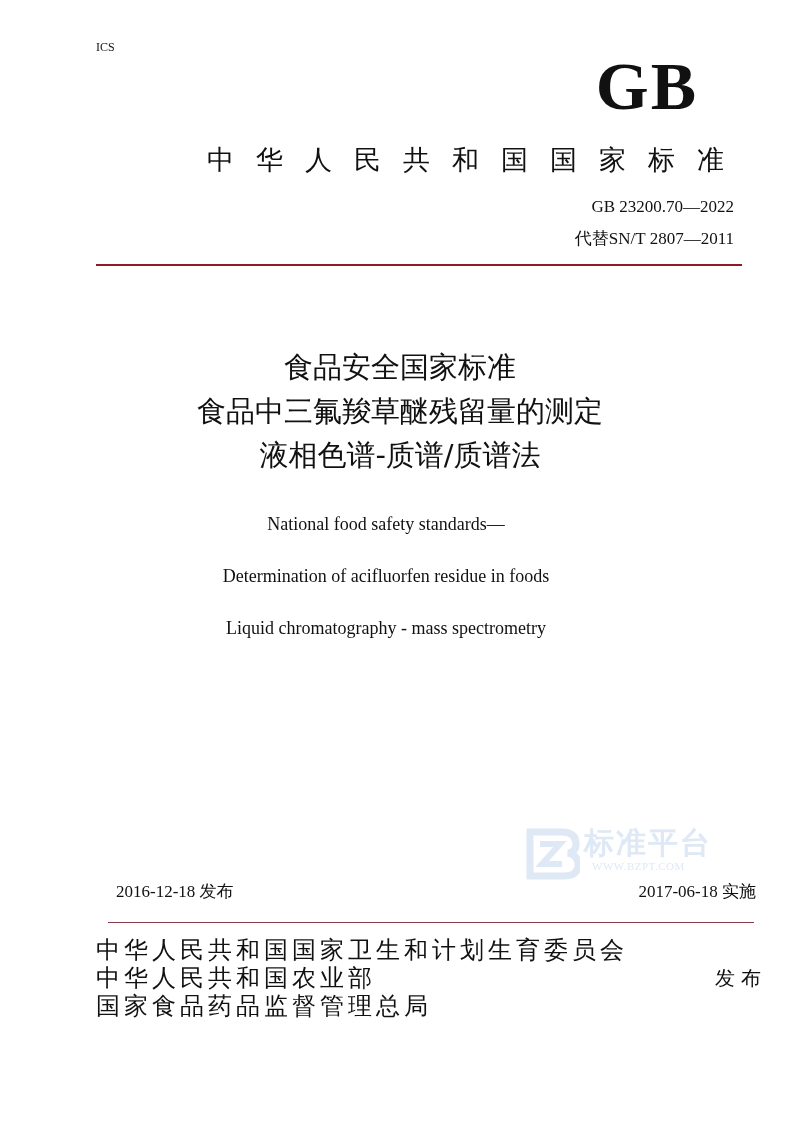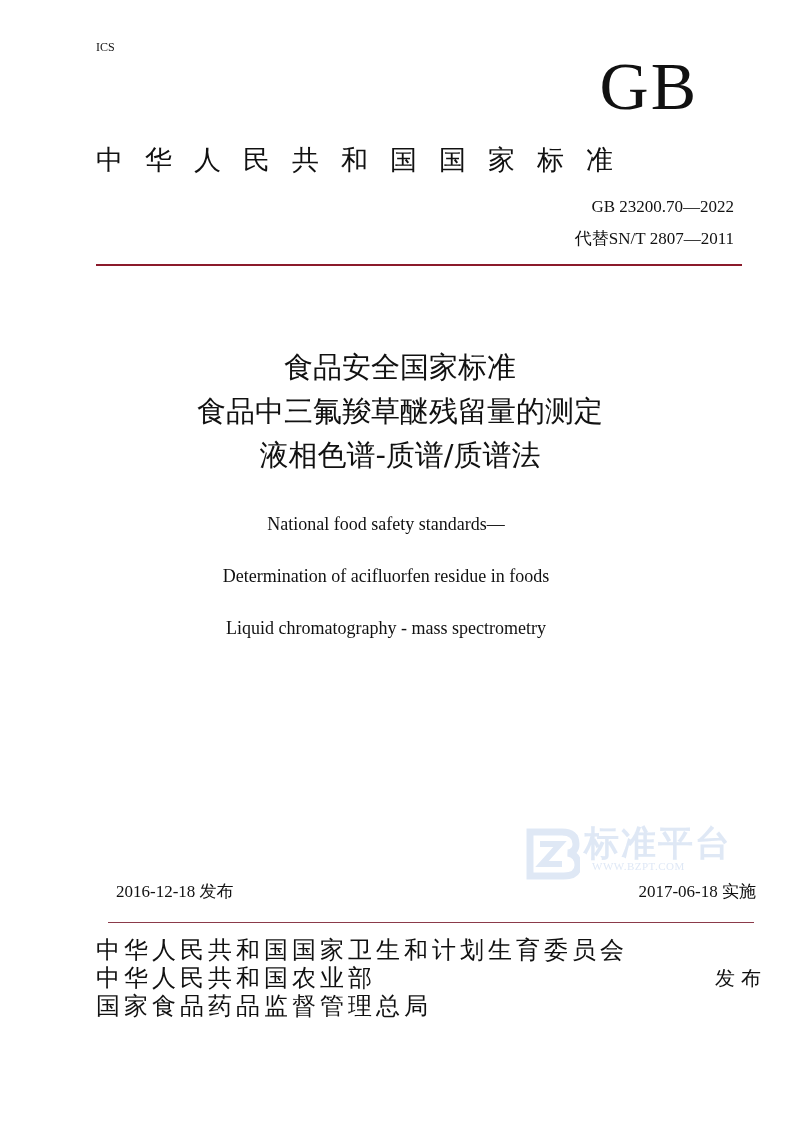--- a/index.html
+++ b/index.html
@@ -1,32 +1,32 @@
 <!DOCTYPE html>
 <html><head>
   <meta charset="utf-8">
   <style>
     html, body { margin: 0; padding: 0; background: #ffffff; }
     body { width: 800px; height: 1131px; position: relative; overflow: hidden; color: #111; font-family: "Liberation Serif", serif; }
     .abs { position: absolute; }
     .ics { left: 96px; top: 40px; font-size: 12px; }
-    .gb-logo { right: 102px; top: 52px; font-size: 68px; font-weight: normal; letter-spacing: 2px; font-family: "Liberation Serif", serif; line-height: 1; }
-    .national-std { left: 96px; top: 144px; width: 650px; font-family: "DejaVu Sans", sans-serif; font-size: 27px; letter-spacing: 22px; line-height: 1.2; white-space: nowrap; }
+    .gb-logo { right: 102px; top: 52px; font-size: 68px; font-weight: bold; letter-spacing: 2px; font-family: "Liberation Serif", serif; line-height: 1; }
+    .national-std { left: 96px; top: 144px; width: 650px; font-family: "DejaVu Sans", sans-serif; font-size: 27px; letter-spacing: 22px; line-height: 1.2; white-space: nowrap; text-align: right; }
     .std-no { right: 66px; top: 197px; font-size: 17px; }
     .replaces { right: 66px; top: 227px; font-size: 17px; }
     .rule { left: 96px; width: 646px; height: 2px; background: #8b1a2b; }
     .rule-top { top: 264px; }
     .rule-bottom { top: 922px; left: 108px; width: 646px; height: 1px; background: #8b3a4a; }
     .title-block { left: 0; width: 800px; top: 345px; text-align: center; font-family: "DejaVu Sans", sans-serif; font-size: 29px; line-height: 44px; }
     .en-block { left: 0; width: 772px; top: 512px; text-align: center; font-size: 18px; }
     .en-line { height: 52px; line-height: 24px; }
     .watermark { left: 526px; top: 826px; display: flex; align-items: flex-start; opacity: 0.9; }
     .wm-logo { width: 54px; height: 54px; }
     .wm-text { margin-left: 4px; }
-    .wm-cn { font-size: 35px; color: #dce6f5; font-family: "DejaVu Serif", serif; letter-spacing: 2px; line-height: 34px; font-weight: bold; }
+    .wm-cn { font-size: 30px; color: #dce6f5; font-family: "DejaVu Serif", serif; letter-spacing: 2px; line-height: 34px; font-weight: bold; }
     .wm-url { font-size: 11px; color: #dce6f5; letter-spacing: 0.5px; margin-left: 8px; }
     .issue-date { left: 116px; top: 880px; font-size: 17px; }
     .impl-date { right: 44px; top: 880px; font-size: 17px; }
     .issuers { left: 96px; top: 936px; font-family: "DejaVu Sans", sans-serif; font-size: 24px; line-height: 28px; letter-spacing: 4px; }
     .issue-label { left: 668px; top: 965px; font-family: Liberation Serif, serif; font-size: 20px; letter-spacing: 6px; margin-left: 47px; }
   </style>
 </head>
 <body>
 
 <div class="abs ics">ICS</div>

